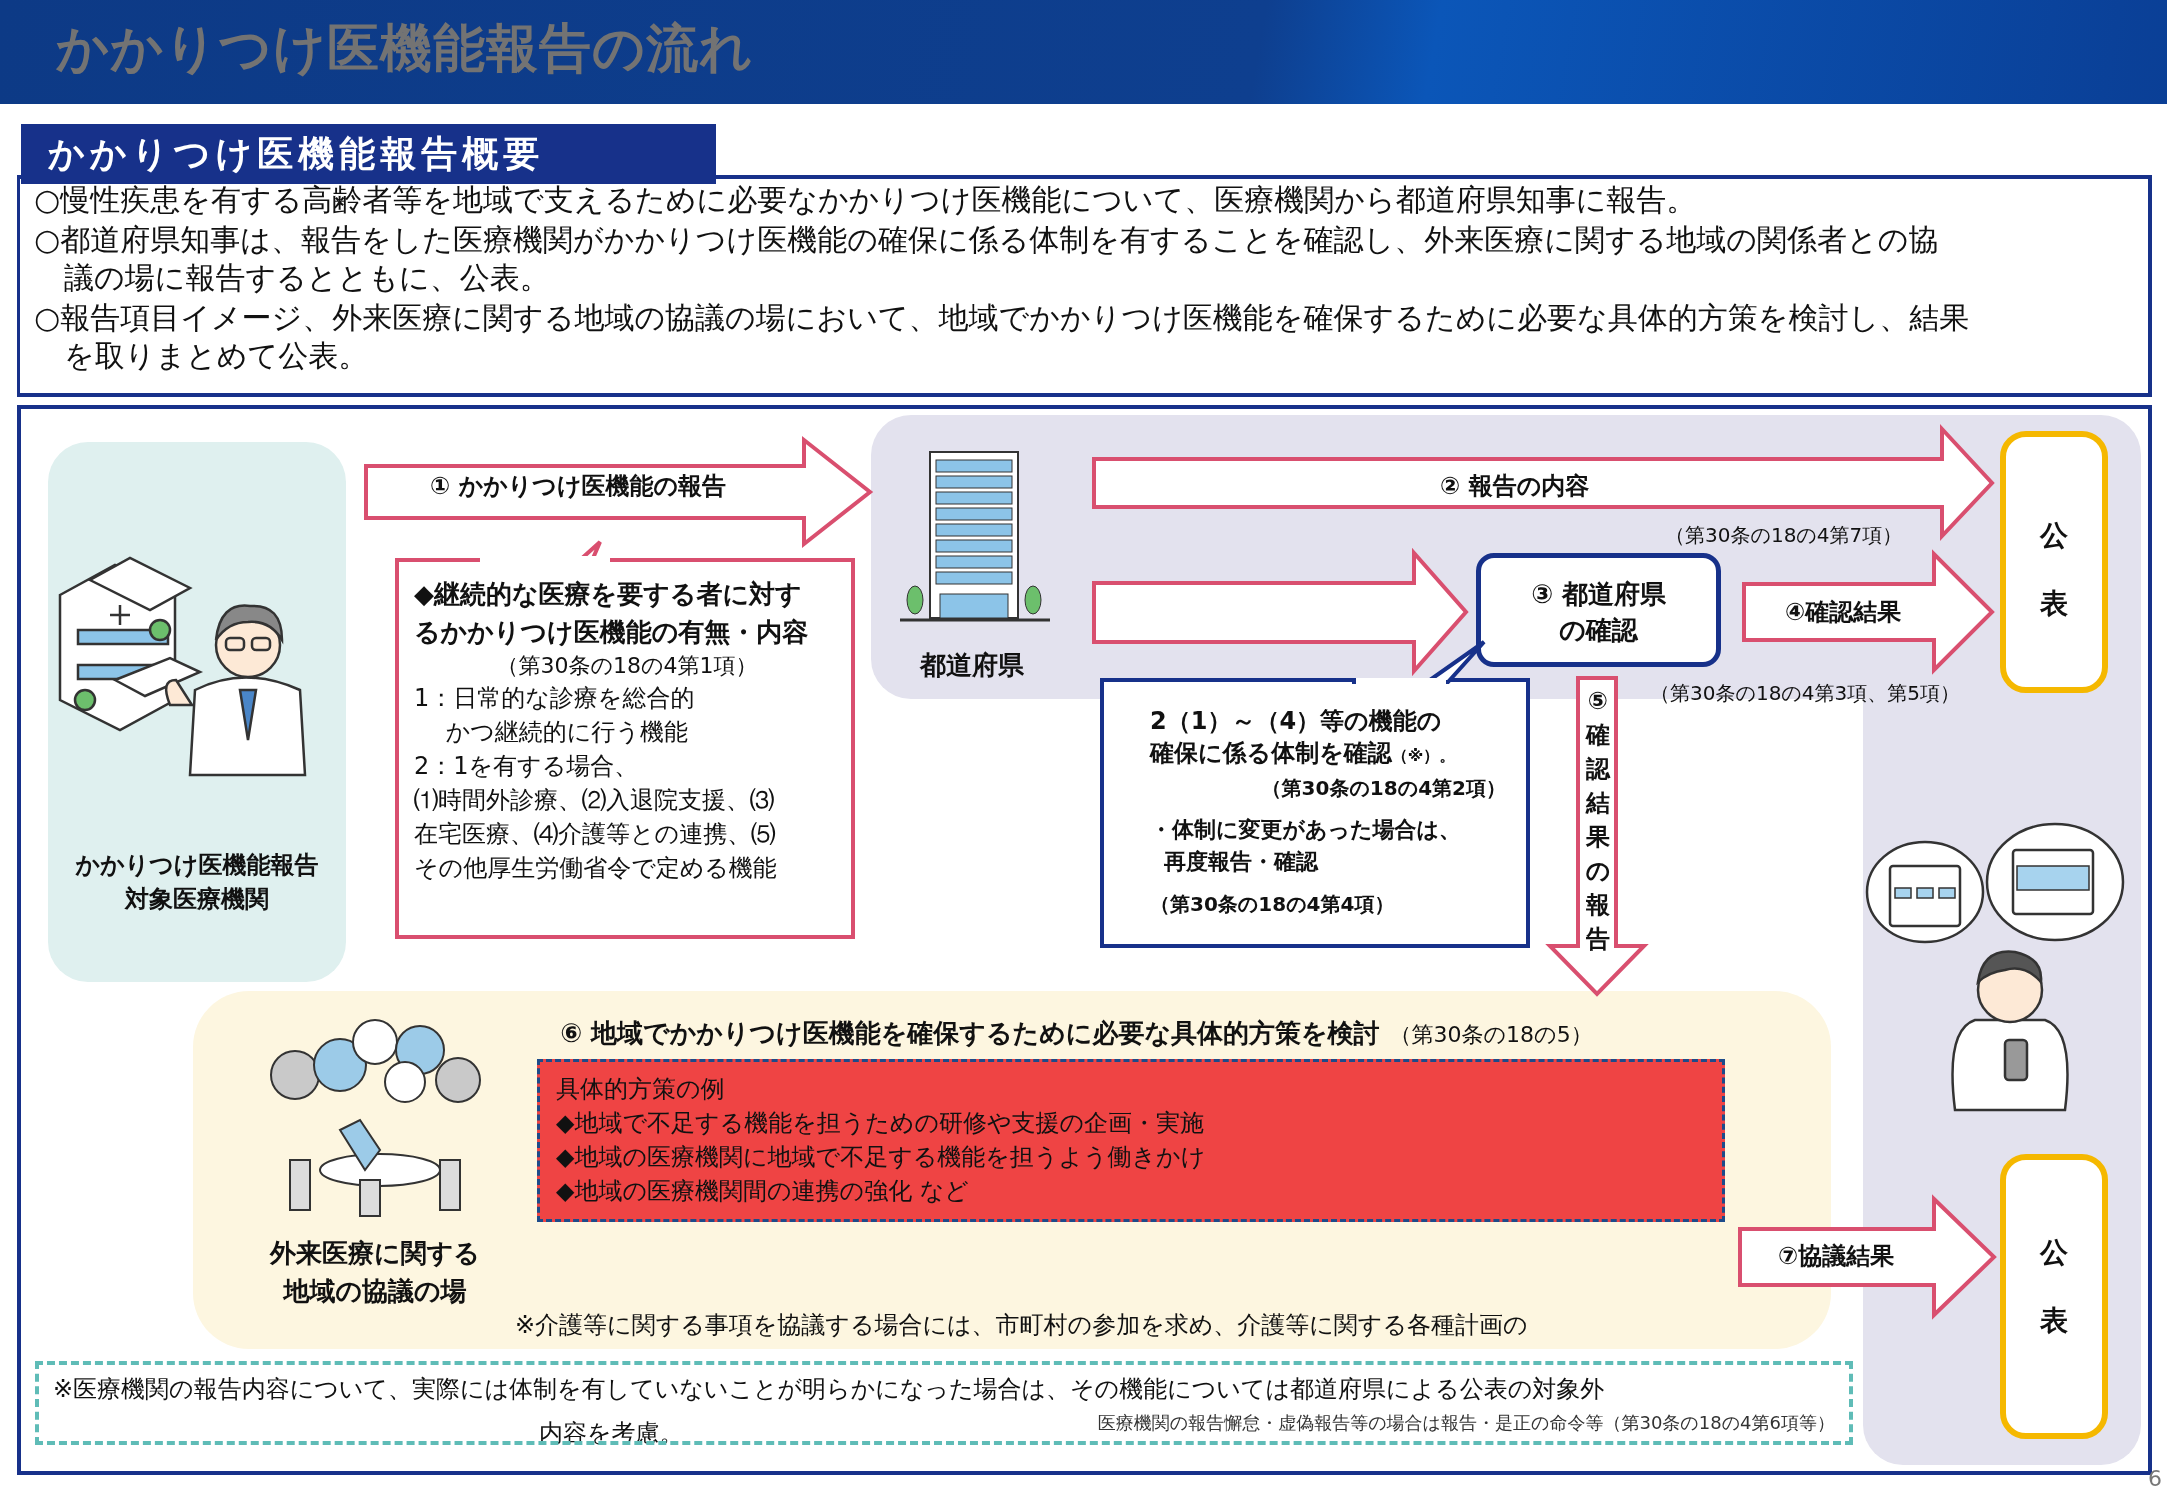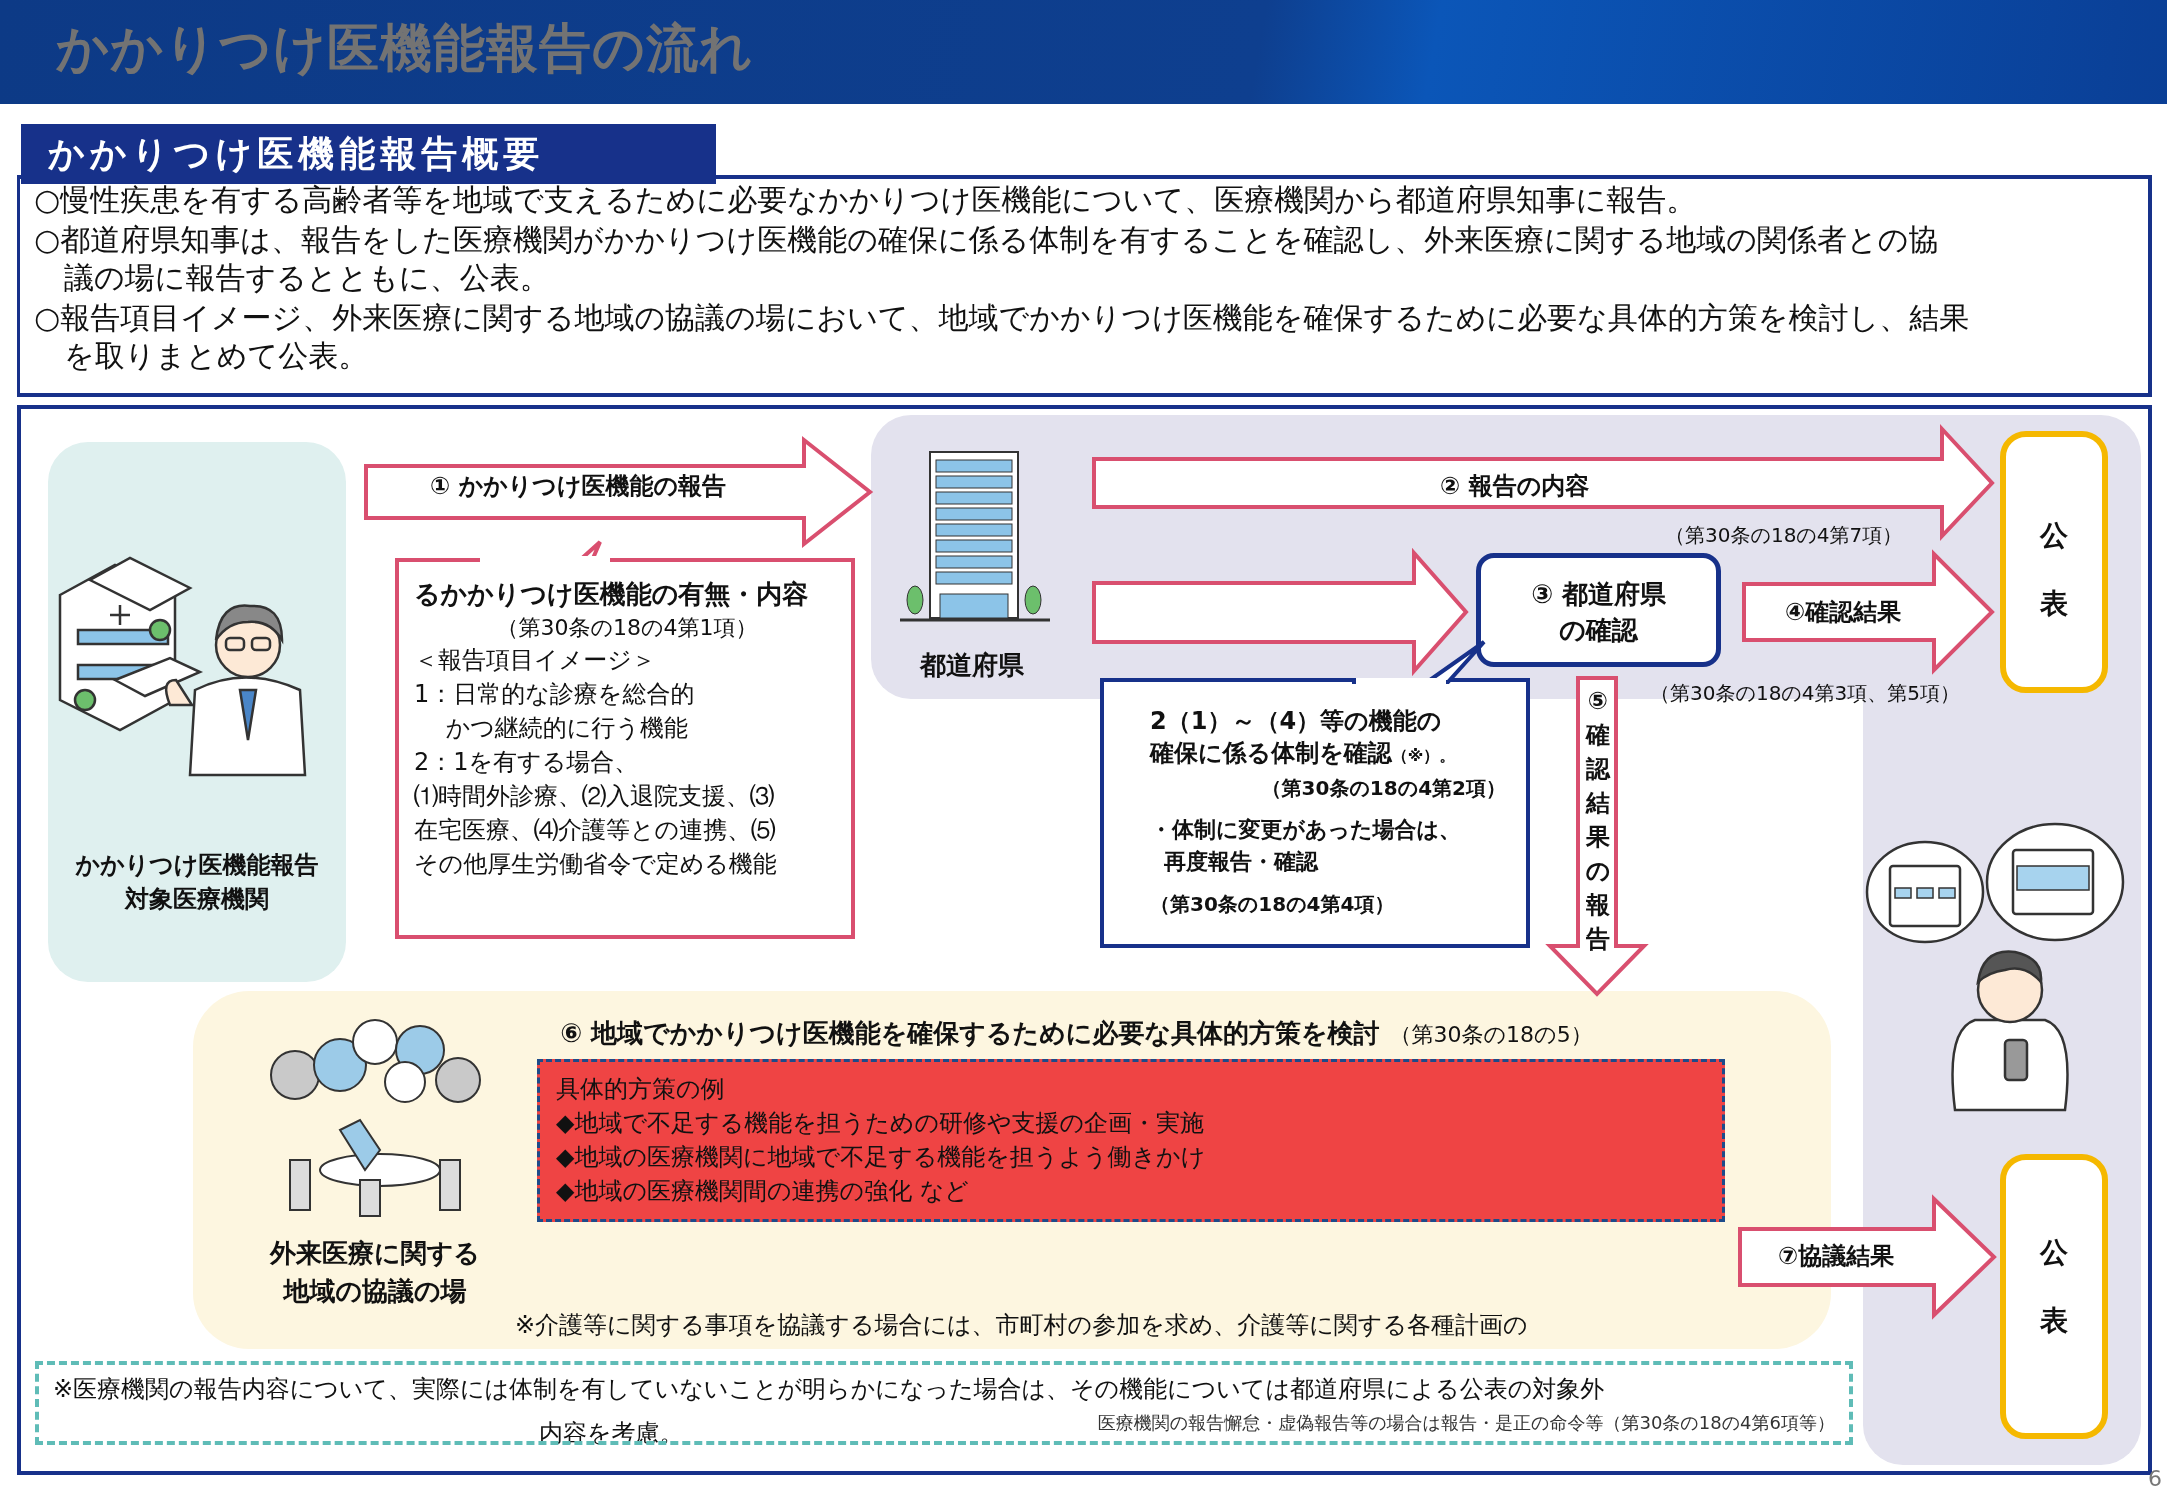--- a/index.html
+++ b/index.html
@@ -88,23 +88,23 @@
 <div class="abs bold t24" style="left:430px;top:470px;width:400px">①  かかりつけ医機能の報告</div>
 
 <svg style="left:470px;top:540px" width="140" height="60" viewBox="0 0 140 60">
   <polygon points="10,60 110,20 130,2 105,60" fill="#fff" stroke="#d94f6f" stroke-width="4"></polygon>
 </svg>
 <div class="abs pink-box" style="left:395px;top:558px;width:460px;height:381px"></div>
 <svg style="left:480px;top:556px" width="130" height="8">
     <rect width="130" height="8" fill="#fff"></rect>
   </svg>
 <div class="abs" style="left:414px;top:575px;width:440px">
+  <div class="bold t26" style="line-height:38px">◆継続的な医療を要する者に対す</div>
   <div class="bold t26" style="line-height:38px">るかかりつけ医機能の有無・内容</div>
   <div class="t22" style="text-align:center;padding-right:14px;line-height:30px">（第30条の18の4第1項）</div>
-  <div class="t24" style="line-height:34px">＜報告項目イメージ＞</div>
   <div class="t24" style="line-height:34px;white-space:pre">1：日常的な診療を総合的</div>
   <div class="t24" style="line-height:34px;white-space:pre">　 かつ継続的に行う機能</div>
   <div class="t24" style="line-height:34px">2：1を有する場合、</div>
   <div class="t24" style="line-height:34px;white-space:nowrap">⑴時間外診療、⑵入退院支援、⑶</div>
   <div class="t24" style="line-height:34px;white-space:nowrap">在宅医療、⑷介護等との連携、⑸</div>
   <div class="t24" style="line-height:34px;white-space:nowrap">その他厚生労働省令で定める機能</div>
 </div>
 
 <svg style="left:900px;top:450px" width="150" height="180" viewBox="0 0 150 180">
   <rect x="30" y="2" width="88" height="166" fill="#fff" stroke="#333" stroke-width="2"></rect>

